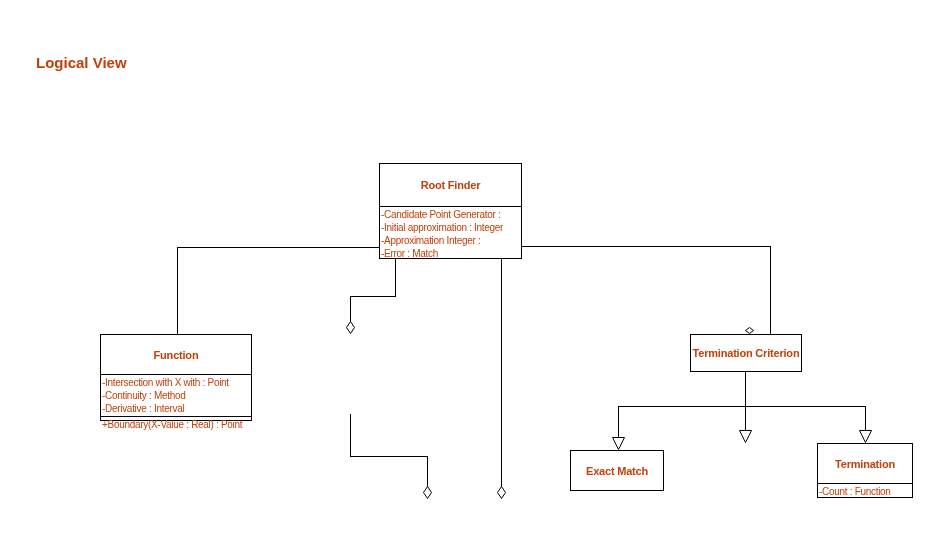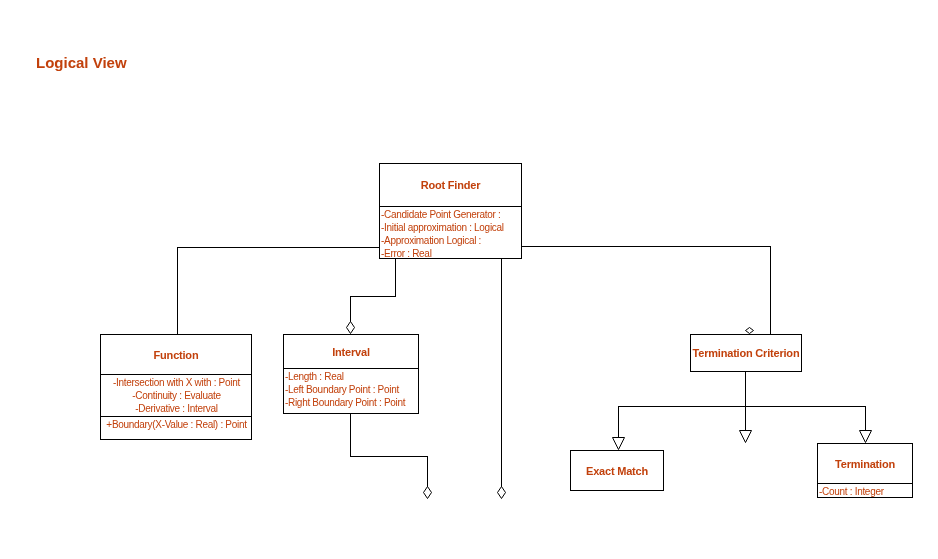--- a/index.html
+++ b/index.html
@@ -109,57 +109,49 @@
   <div class="marker" style="left:859px;top:414px;">
     <svg width="13" height="13" viewBox="0 0 13 13">
         <polygon points="0.5,0.5 12.5,0.5 6.5,12.5" fill="#ffffff" stroke="#000000" stroke-width="1"></polygon>
       </svg>
   </div>
 
   <div class="cls" style="left:379px;top:147px;width:143px;height:96px;">
     <div class="cls-title" style="height:42px;">Root Finder</div>
     <div class="cls-attrs">
       <div class="attr-line">-Candidate Point Generator :</div>
-      <div class="attr-line">-Initial approximation : Logical</div>
-      <div class="attr-line">-Approximation Logical :</div>
-      <div class="attr-line">-Error : Real</div>
+      <div class="attr-line">-Initial approximation : Integer</div>
+      <div class="attr-line">-Approximation Integer :</div>
+      <div class="attr-line">-Error : Match</div>
     </div>
   </div>
 
-  <div class="cls" style="left:100px;top:318px;width:152px;height:106px;text-align:center;">
+  <div class="cls" style="left:100px;top:318px;width:152px;height:87px;">
     <div class="cls-title" style="height:39px;">Function</div>
     <div class="cls-attrs" style="height:42px;">
       <div class="attr-line">-Intersection with X with : Point</div>
-      <div class="attr-line">-Continuity : Evaluate</div>
+      <div class="attr-line">-Continuity : Method</div>
       <div class="attr-line">-Derivative : Interval</div>
     </div>
     <div class="cls-methods">
       <div class="attr-line">+Boundary(X-Value : Real) : Point</div>
     </div>
   </div>
 
-  <div class="cls" style="left:283px;top:318px;width:136px;height:80px;">
-    <div class="cls-title" style="height:33px;">Interval</div>
-    <div class="cls-attrs">
-      <div class="attr-line">-Length : Real</div>
-      <div class="attr-line">-Left Boundary Point : Point</div>
-      <div class="attr-line">-Right Boundary Point : Point</div>
-    </div>
-  </div>
 
   <div class="cls" style="left:690px;top:318px;width:112px;height:38px;">
     <div class="cls-title" style="height:36px;">Termination Criterion</div>
   </div>
 
   <div class="cls" style="left:570px;top:434px;width:94px;height:41px;">
     <div class="cls-title" style="height:39px;">Exact Match</div>
   </div>
 
 
   <div class="cls" style="left:817px;top:427px;width:96px;height:55px;">
     <div class="cls-title" style="height:39px;">Termination</div>
     <div class="cls-attrs">
-      <div class="attr-line">-Count : Integer</div>
+      <div class="attr-line">-Count : Function</div>
     </div>
   </div>
 
 
 </div>
 
 </body></html>

